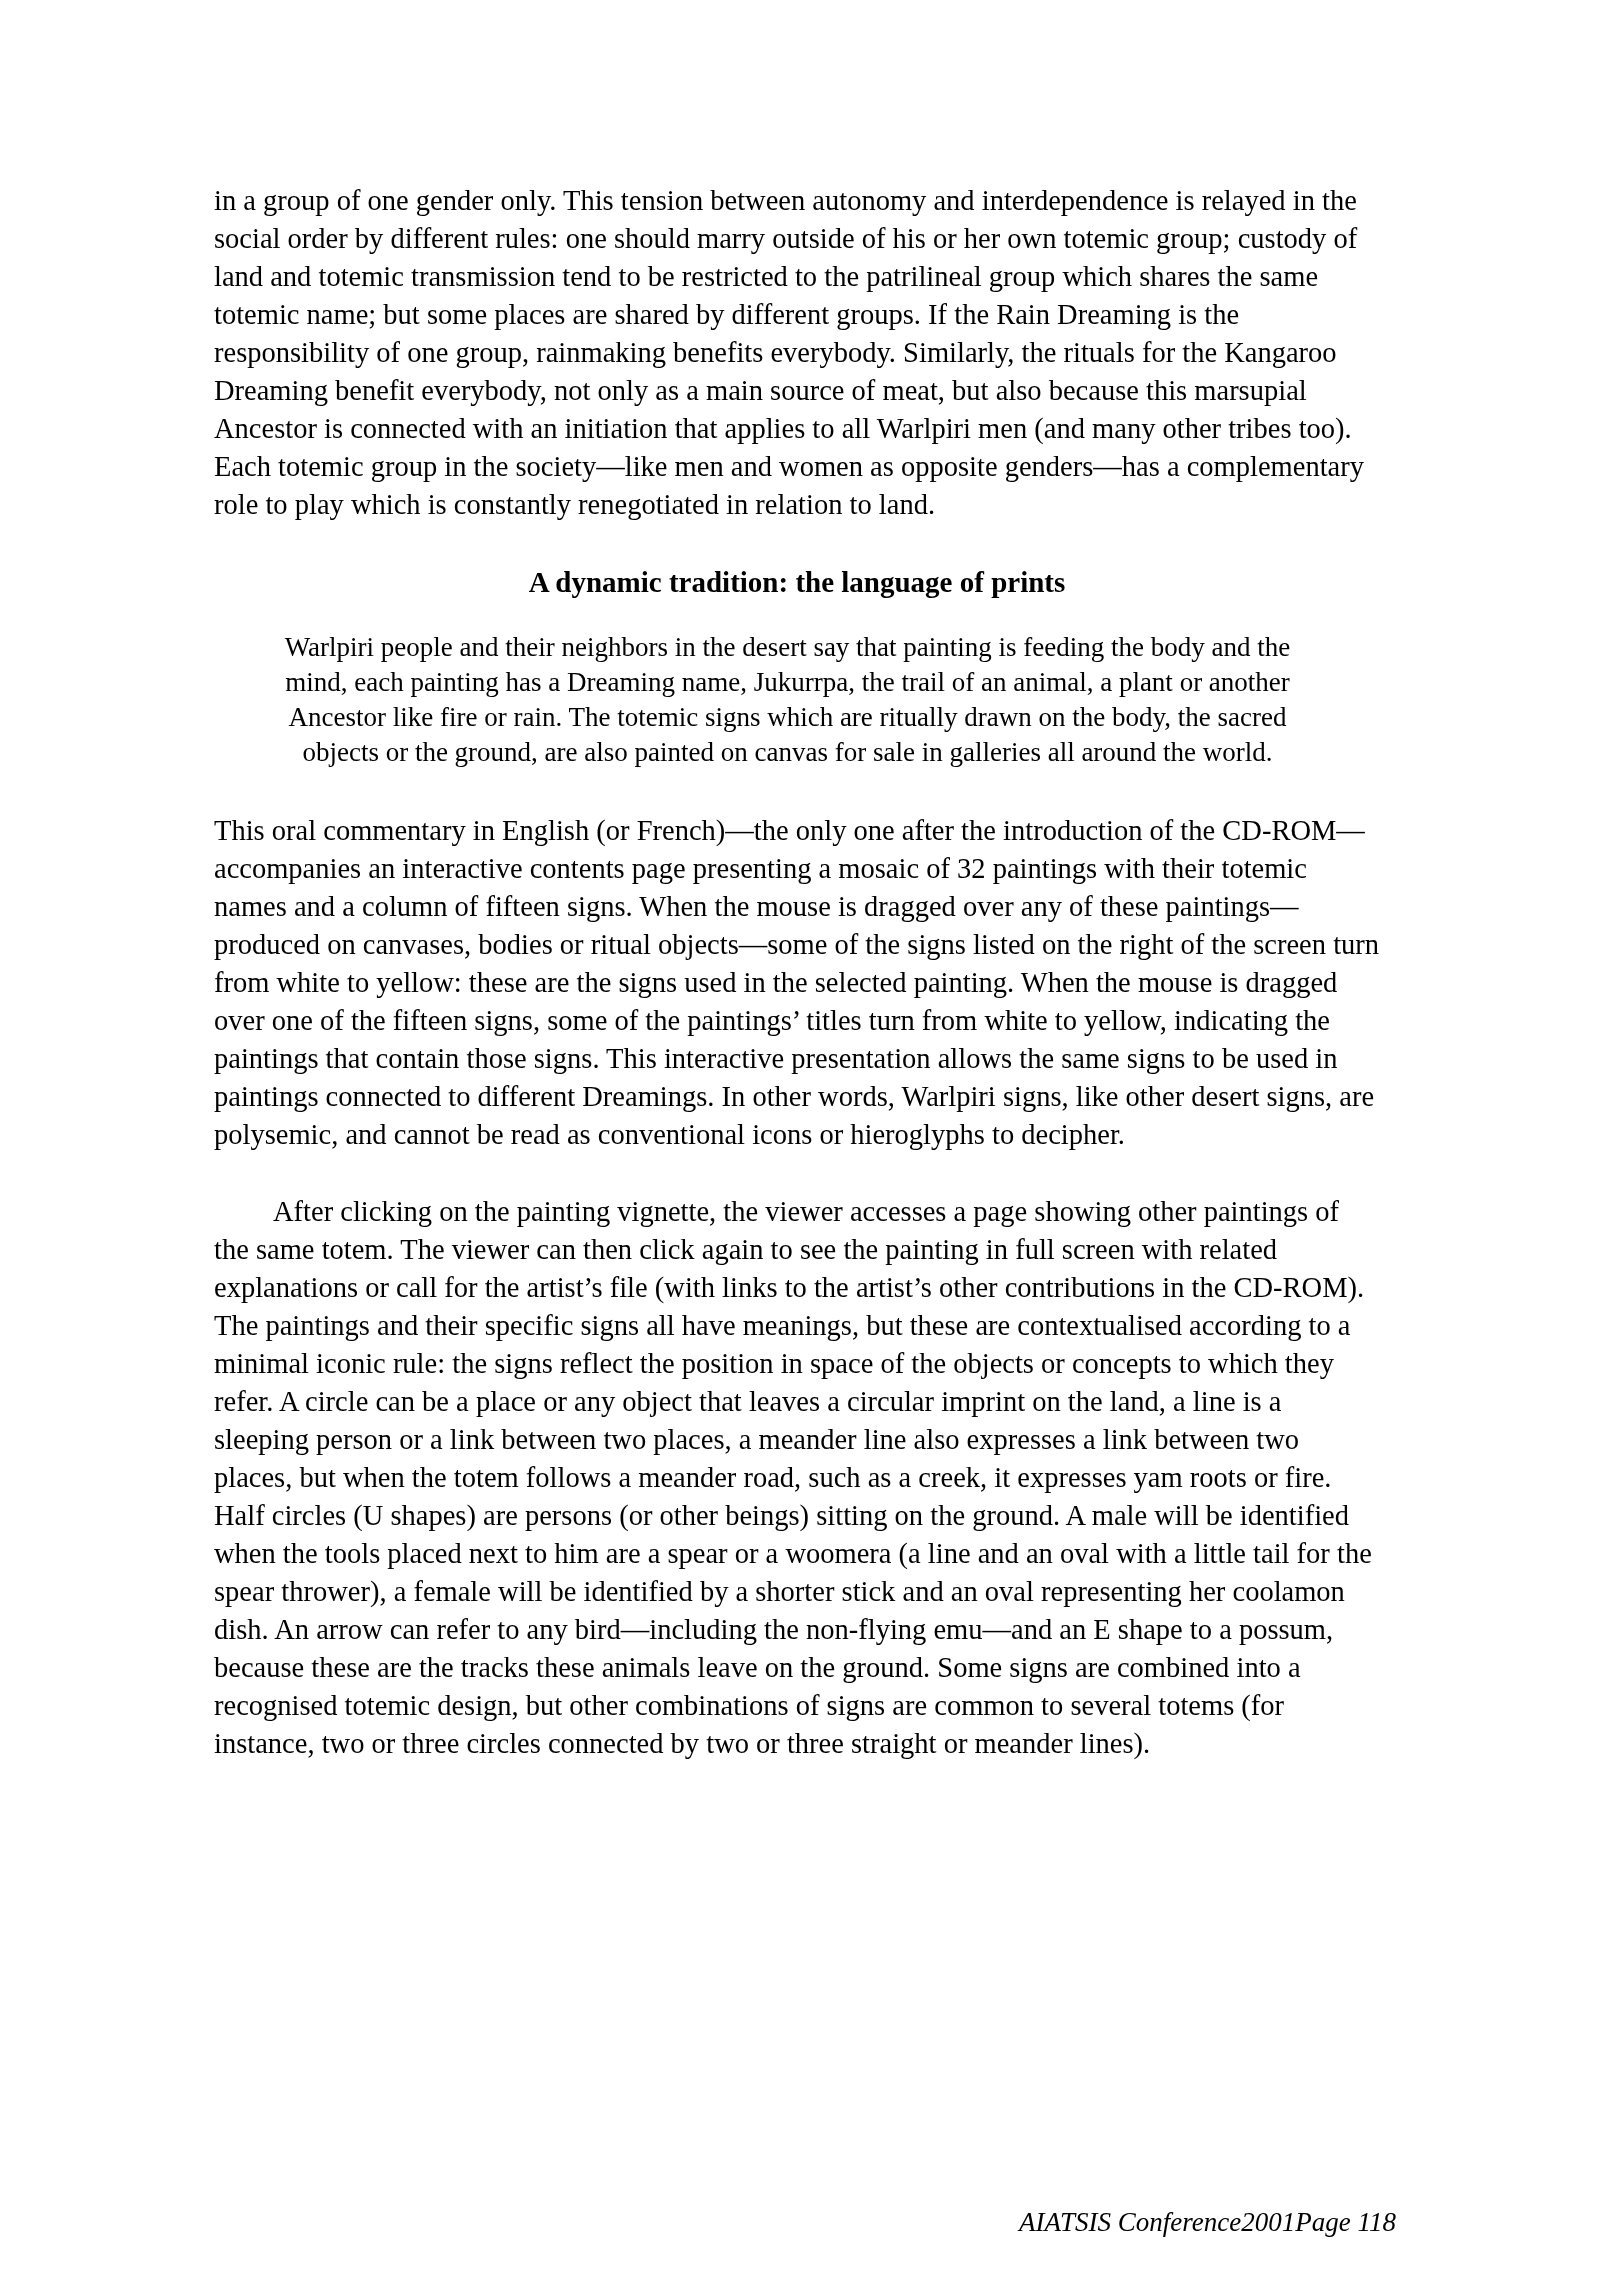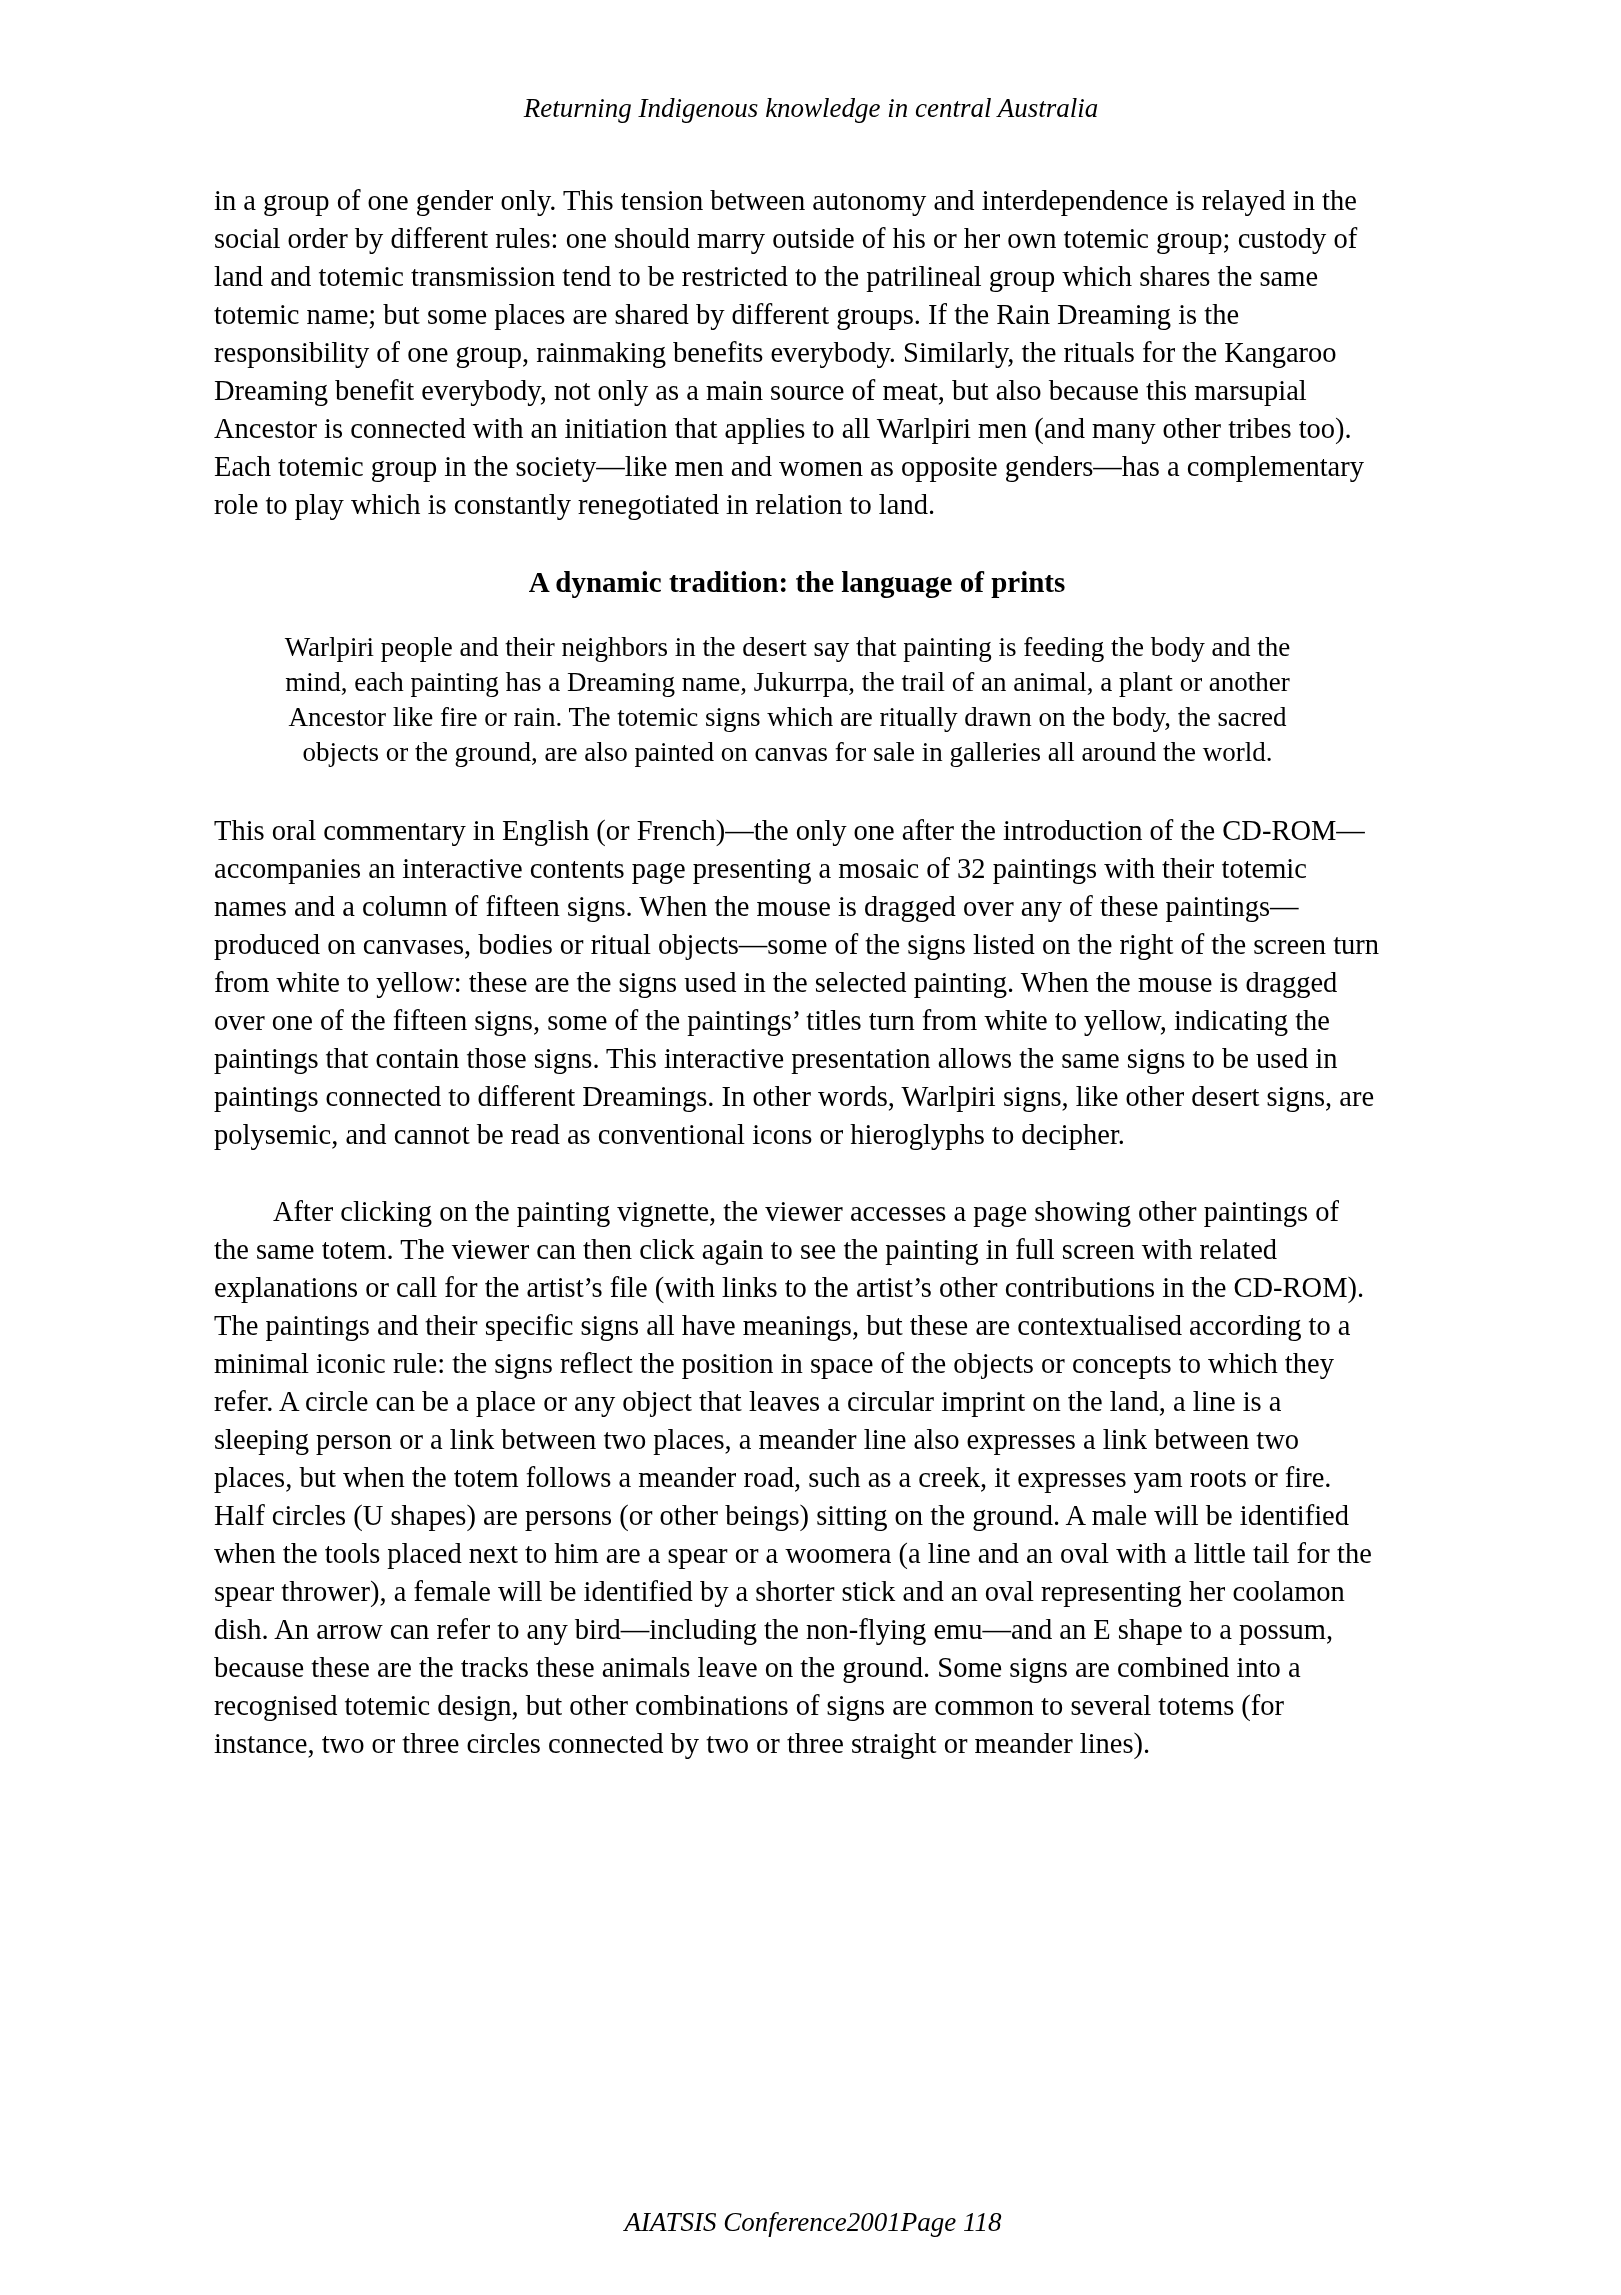--- a/index.html
+++ b/index.html
@@ -57,32 +57,31 @@
   }
   .gap-before {
     margin-top: 14.7px;
   }
   .footer {
     position: absolute;
     top: 2206px;
     left: 230px;
     width: 1166px;
     display: flex;
-    justify-content: center;
+    justify-content: flex-end;
     font-style: italic;
     font-size: 27px;
     line-height: 33px;
   }
 </style>
 </head>
 <body>
 
 <div class="page">
 
-  <div class="running-head">Returning Indigenous knowledge in central Australia</div>
 
   <div class="content">
 
     <p>in a group of one gender only. This tension between autonomy and interdependence is relayed in the social order by different rules: one should marry outside of his or her own totemic group; custody of land and totemic transmission tend to be restricted to the patrilineal group which shares the same totemic name; but some places are shared by different groups. If the Rain Dreaming is the responsibility of one group, rainmaking benefits everybody. Similarly, the rituals for the Kangaroo Dreaming benefit everybody, not only as a main source of meat, but also because this marsupial Ancestor is connected with an initiation that applies to all Warlpiri men (and many other tribes too). Each totemic group in the society—like men and women as opposite genders—has a complementary role to play which is constantly renegotiated in relation to land.</p>
 
     <h2 class="section-heading">A dynamic tradition: the language of prints</h2>
 
     <div class="block-quote">Warlpiri people and their neighbors in the desert say that painting is feeding the body and the mind, each painting has a Dreaming name, Jukurrpa, the trail of an animal, a plant or another Ancestor like fire or rain. The totemic signs which are ritually drawn on the body, the sacred objects or the ground, are also painted on canvas for sale in galleries all around the world.</div>
 
     <p>This oral commentary in English (or French)—the only one after the introduction of the CD-ROM—accompanies an interactive contents page presenting a mosaic of 32 paintings with their totemic names and a column of fifteen signs. When the mouse is dragged over any of these paintings—produced on canvases, bodies or ritual objects—some of the signs listed on the right of the screen turn from white to yellow: these are the signs used in the selected painting. When the mouse is dragged over one of the fifteen signs, some of the paintings’ titles turn from white to yellow, indicating the paintings that contain those signs. This interactive presentation allows the same signs to be used in paintings connected to different Dreamings. In other words, Warlpiri signs, like other desert signs, are polysemic, and cannot be read as conventional icons or hieroglyphs to decipher.</p>

